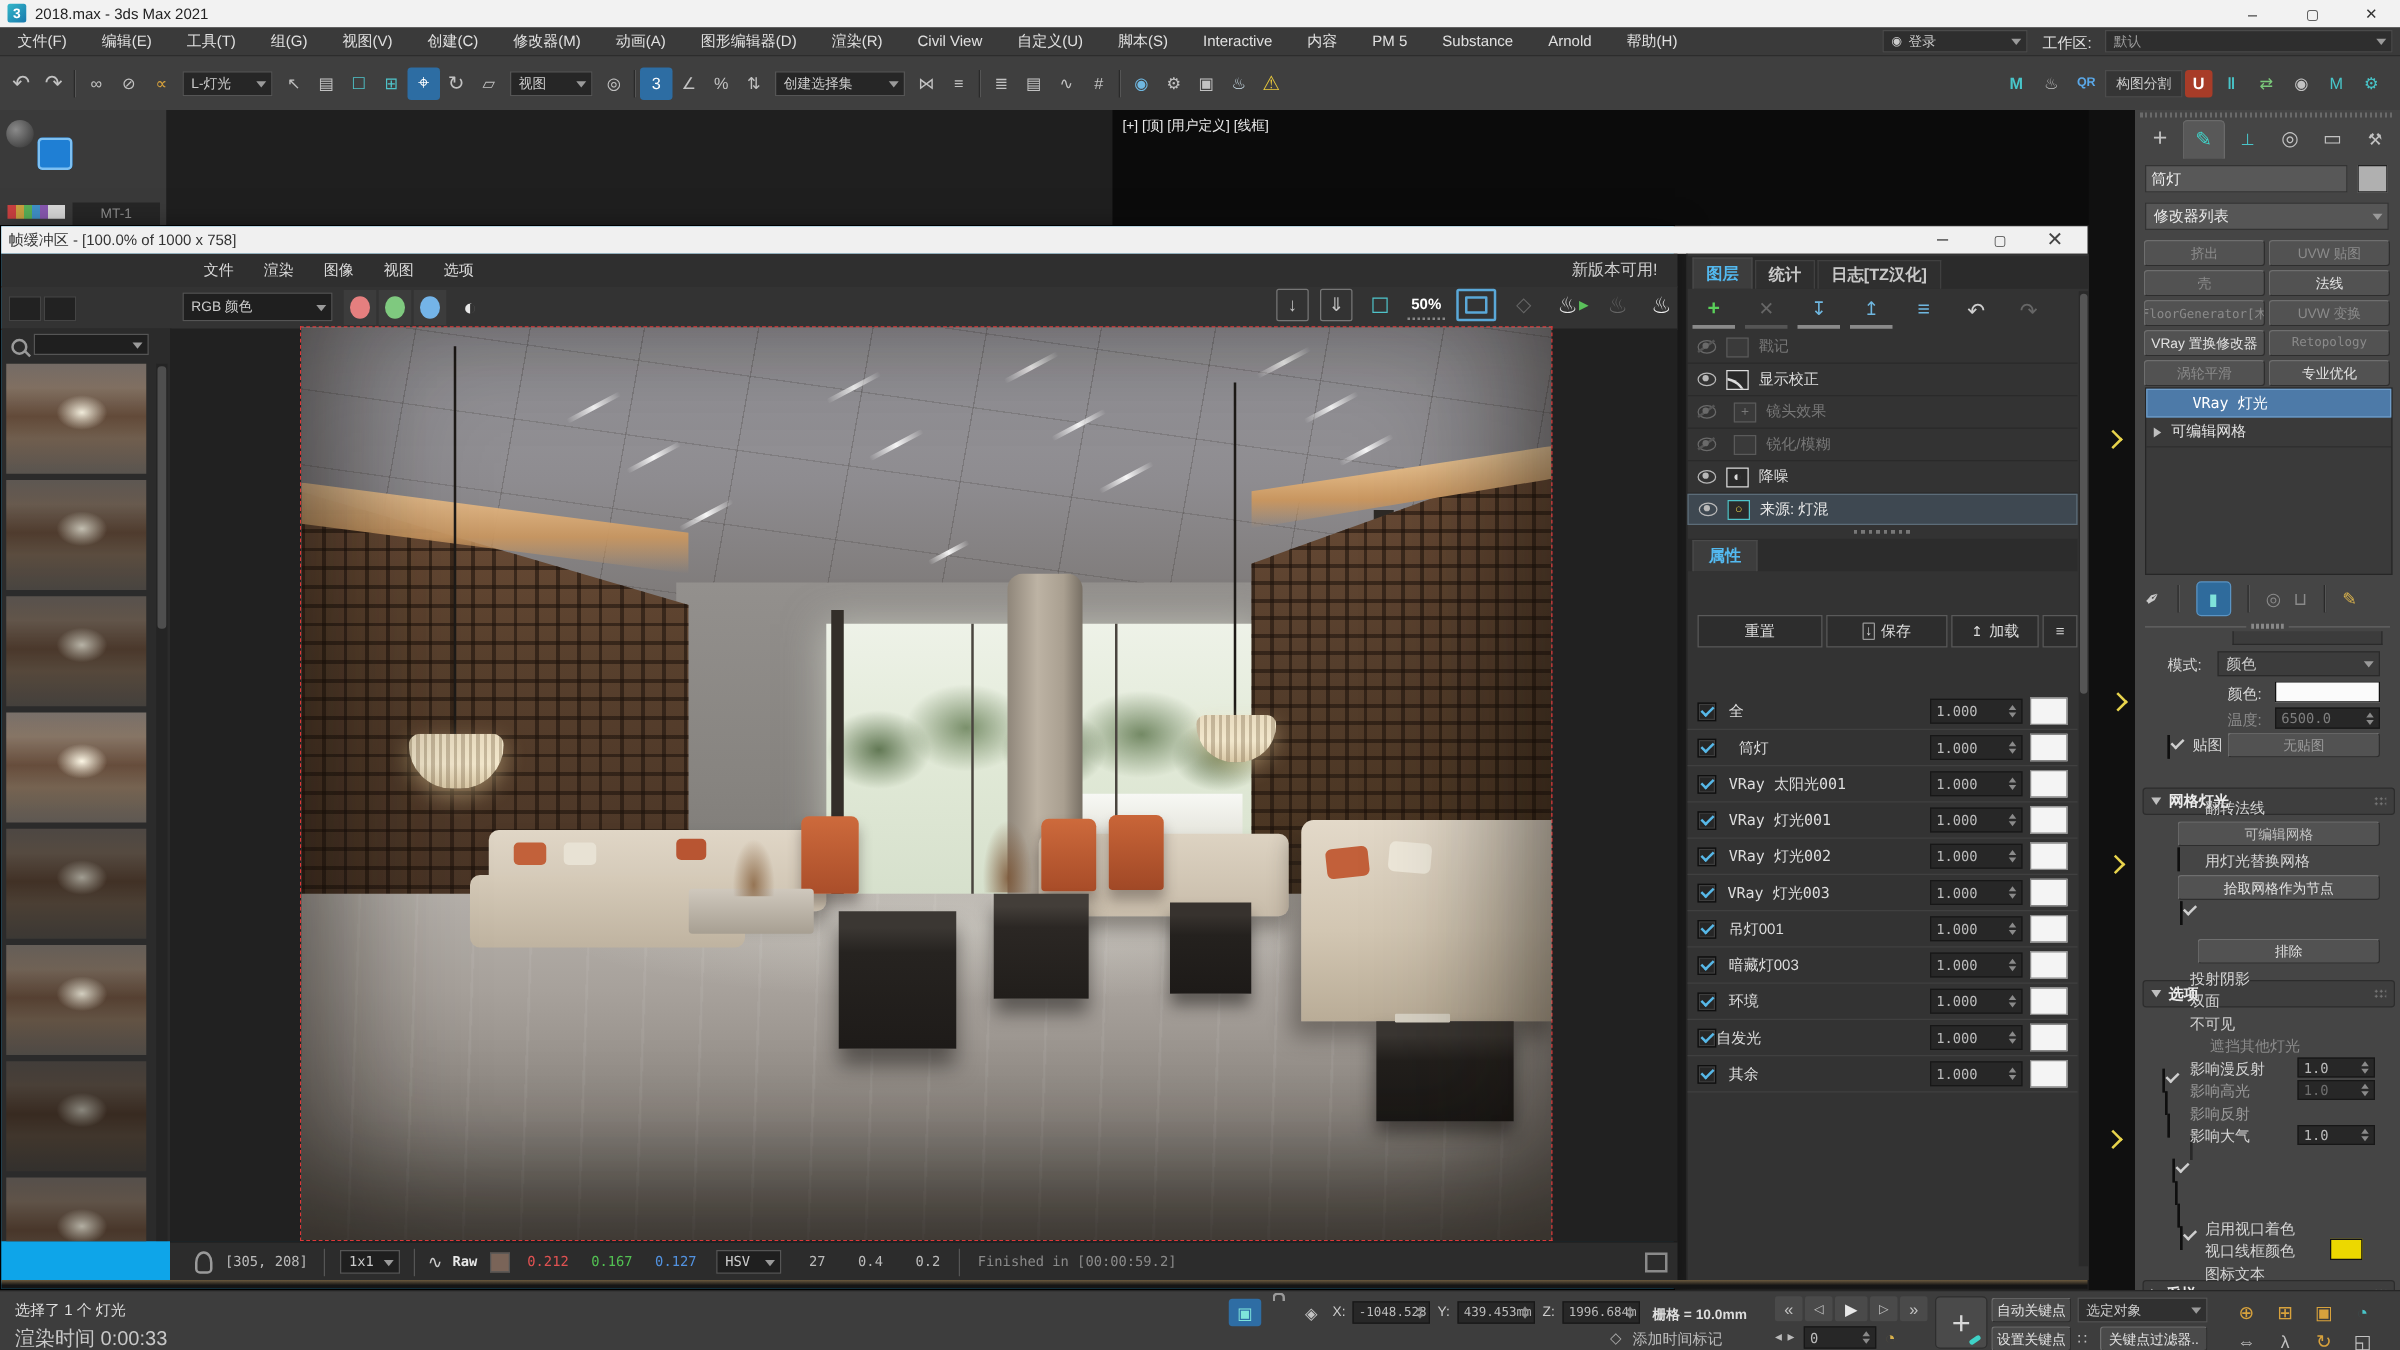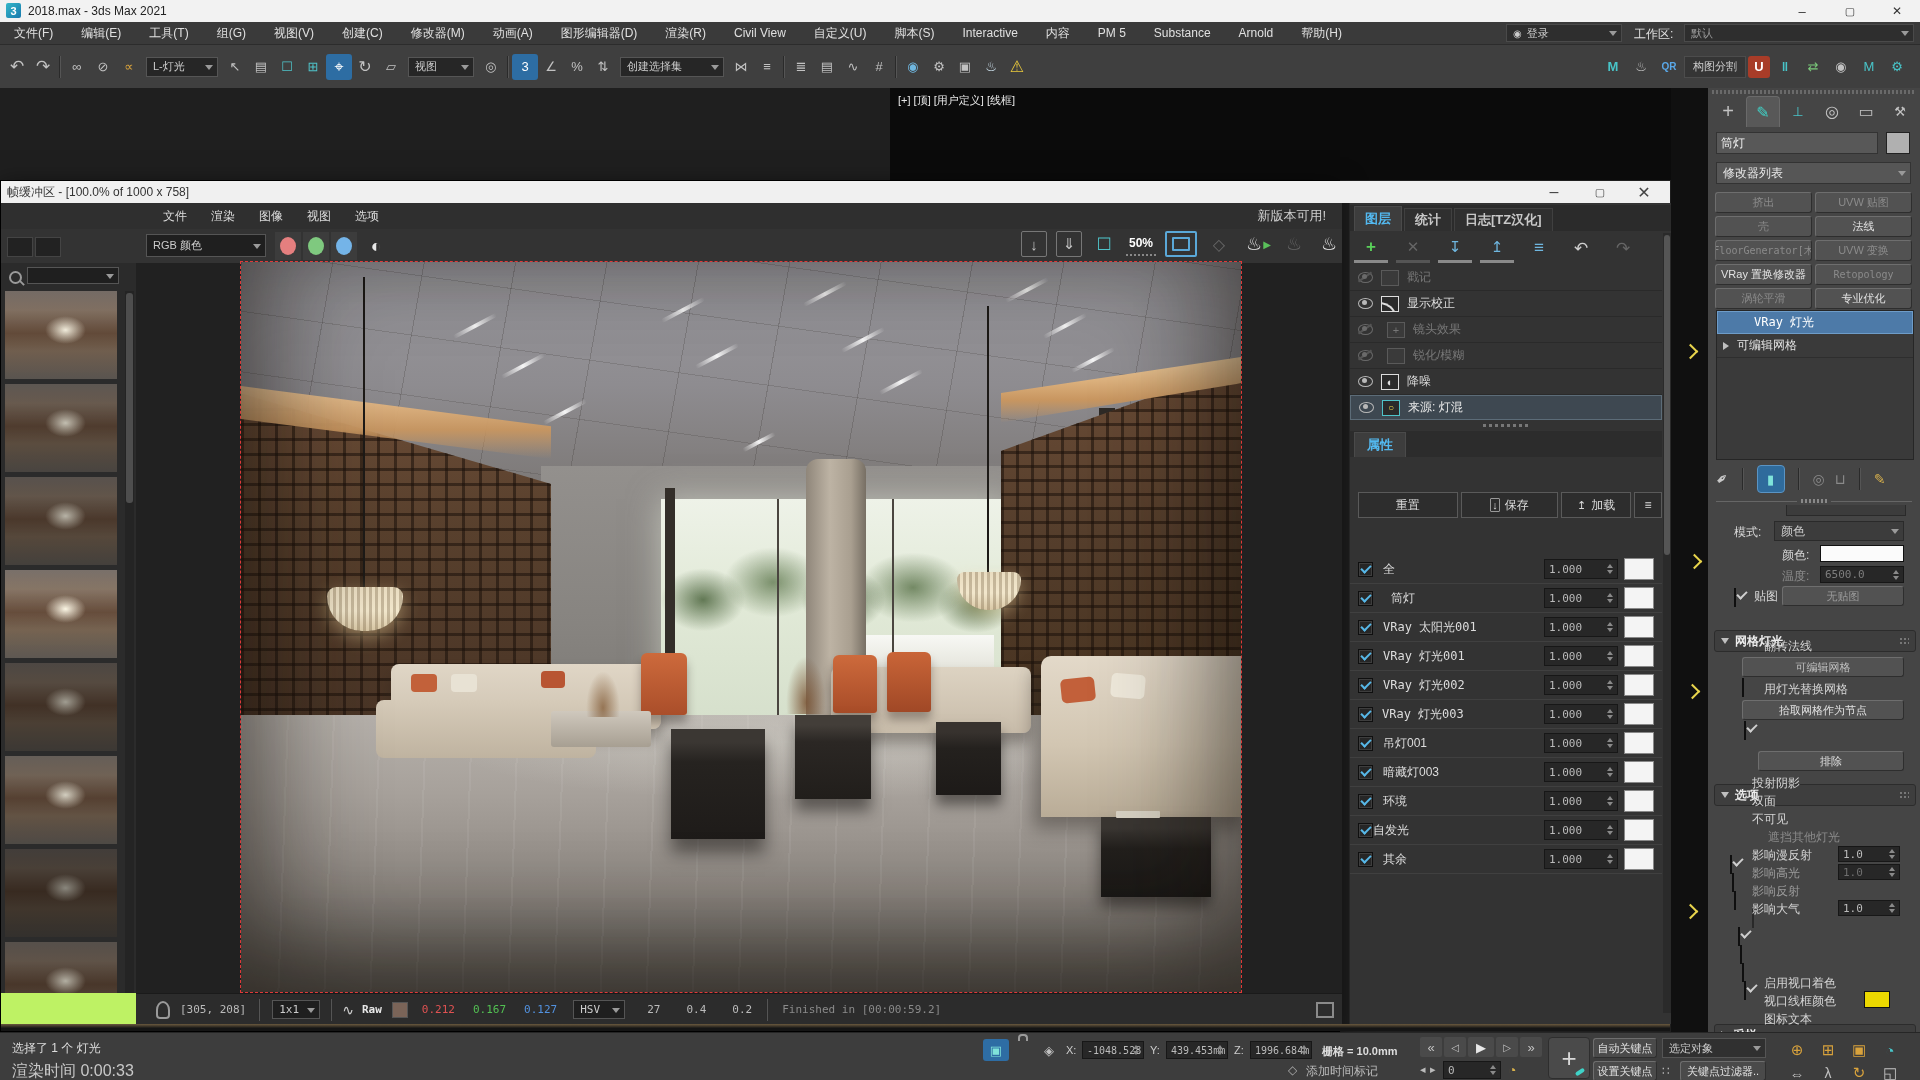--- a/index.html
+++ b/index.html
@@ -136,32 +136,40 @@
       </div>
       <span class="ib" style="background:#a83c28;color:#fff;border-radius:3px;width:22px;height:22px;font-weight:bold;">U</span>
       <span class="ib" style="color:#48c5c9;font-weight:bold;">‖</span>
       <span class="ib" style="color:#7ac87a;">⇄</span>
       <span class="ib">◉</span>
       <span class="ib" style="color:#48c5c9;">M</span>
       <span class="ib" style="color:#48c5c9;">⚙</span>
     </div>
   </div>
 
+  <div class="abs" style="left:0;top:88px;width:133px;height:92px;background:#3a3a3a;">
+    <div class="abs" style="left:5px;top:8px;width:22px;height:22px;border-radius:50%;background:radial-gradient(circle at 35% 35%,#8a8a8a,#2e2e2e);"></div>
+    <div class="abs" style="left:30px;top:22px;width:28px;height:26px;border-radius:4px;background:#1f7fd4;box-shadow:inset 0 0 0 2px #7dc0f2;"></div>
+    <div class="abs" style="left:6px;top:76px;width:46px;height:11px;background:linear-gradient(90deg,#c94040 0 14%,#c9a040 14% 28%,#58b058 28% 42%,#4090c8 42% 56%,#8858b0 56% 70%,#d8d8d8 70% 100%);"></div>
+    <div class="abs" style="left:58px;top:74px;width:70px;height:18px;background:#262626;display:flex;align-items:center;justify-content:center;">
+      <span style="font-size:11px;color:#8d8d8d;">MT-1</span>
+    </div>
+  </div>
   <div class="abs" style="left:890px;top:88px;width:796px;height:92px;background:#0b0b0b;">
     <span style="position:absolute;left:8px;top:5px;font-size:11px;color:#e8e8e8;">[+] [顶] [用户定义] [线框]</span>
   </div>
 
   <div class="abs" style="left:1671px;top:88px;width:37px;height:944px;background:#101010;">
     <div class="ymark" style="left:14px;top:258px;"></div>
     <div class="ymark" style="left:18px;top:468px;"></div>
     <div class="ymark" style="left:16px;top:598px;"></div>
     <div class="ymark" style="left:14px;top:818px;"></div>
   </div>
 
-  <div class="abs" style="left:0;top:180px;width:1340px;height:852px;background:#bef264;border:1px solid #000;box-sizing:border-box;box-shadow:0 6px 24px rgba(0,0,0,.6);">
+  <div class="abs" style="left:0;top:180px;width:1340px;height:852px;background:#0ea5e9;border:1px solid #000;box-sizing:border-box;box-shadow:0 6px 24px rgba(0,0,0,.6);">
 
     <div class="abs" style="left:0;top:0;width:1669px;height:22px;background:#f0f0f0;display:flex;align-items:center;">
       <span style="margin-left:6px;font-size:12px;color:#333;">帧缓冲区 - [100.0% of 1000 x 758]</span>
       <span class="abs" style="right:96px;top:0;width:40px;height:22px;display:flex;align-items:center;justify-content:center;color:#444;">–</span>
       <span class="abs" style="right:50px;top:0;width:40px;height:22px;display:flex;align-items:center;justify-content:center;color:#444;font-size:11px;">▢</span>
       <span class="abs" style="right:6px;top:0;width:40px;height:22px;display:flex;align-items:center;justify-content:center;color:#444;">✕</span>
     </div>
 
     <div class="abs" style="left:0;top:22px;width:1341px;height:26px;background:#2f2f2f;border-bottom:1px solid #232323;display:flex;align-items:center;">
       <span style="margin-left:150px;padding:0 12px;font-size:12px;color:#dcdcdc;">文件</span>

